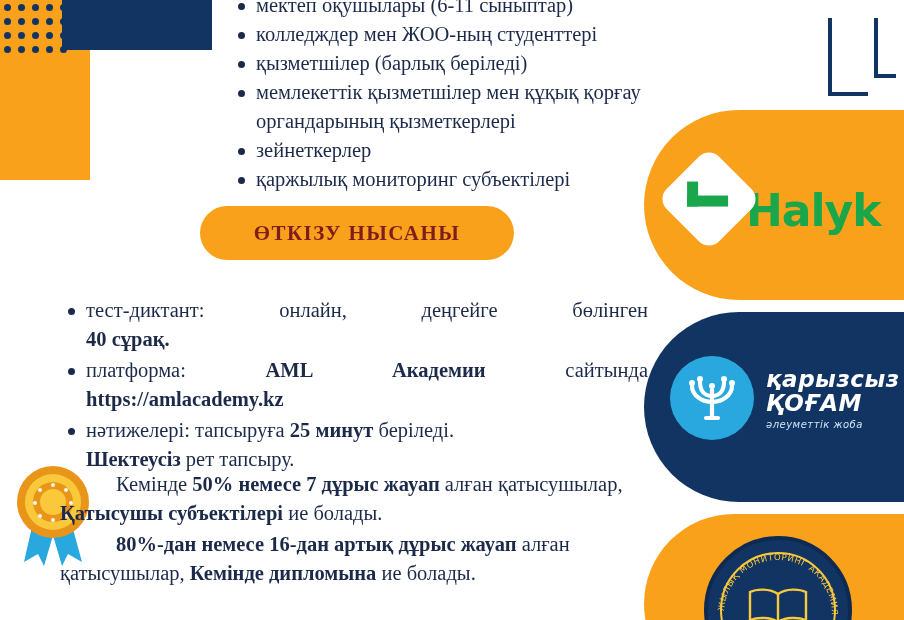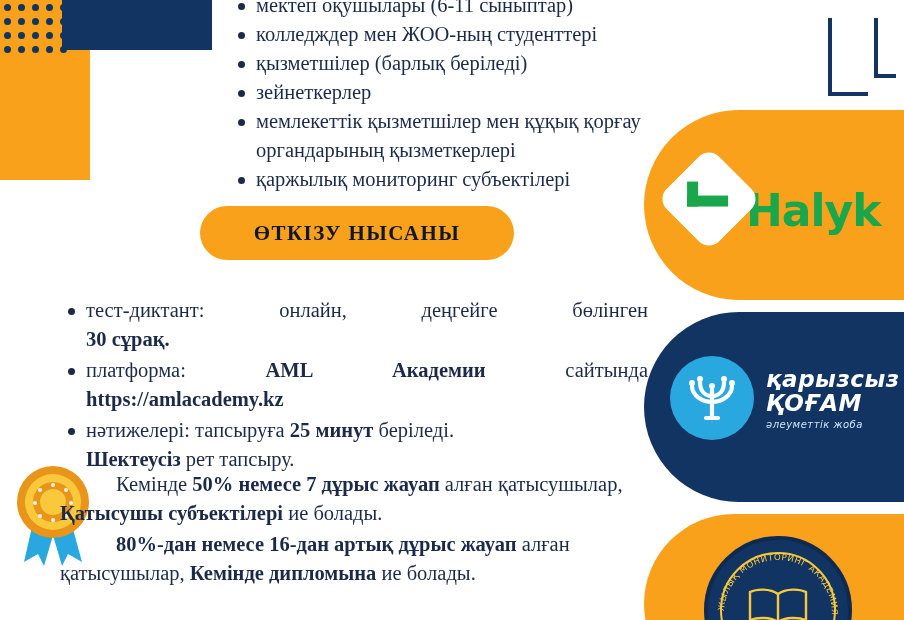--- a/index.html
+++ b/index.html
@@ -237,21 +237,21 @@
     position: absolute;
     left: 200px; top: 206px;
     width: 314px; height: 54px;
     background: #f9a11b;
     border-radius: 27px;
     display: flex;
     align-items: center;
     justify-content: center;
   }
   .pill span {
-    color: #0f172a;
+    color: #7f1d1d;
     font-family: "Liberation Serif", serif;
     font-weight: bold;
     font-size: 21px;
     letter-spacing: 1.4px;
   }
 
   .format {
     position: absolute;
     left: 58px; top: 296px;
     width: 590px;
@@ -378,36 +378,36 @@
     </div>
   </div>
 </div>
 
 <div class="content">
 
   <ul class="bullets audience">
     <li>мектеп оқушылары (6-11 сыныптар)</li>
     <li>колледждер мен ЖОО-ның студенттері</li>
     <li>қызметшілер (барлық беріледі)</li>
+    <li>мемлекеттік қызметшілер мен құқық қорғау органдарының қызметкерлері</li>
     <li>зейнеткерлер</li>
-    <li>мемлекеттік қызметшілер мен құқық қорғау органдарының қызметкерлері</li>
     <li>қаржылық мониторинг субъектілері</li>
   </ul>
 
   <div class="pill">
     <span>ӨТКІЗУ НЫСАНЫ</span>
   </div>
 
   <ul class="bullets format">
     <li>
       <span class="spread">
         <span>тест-диктант:</span>
         <span>онлайн, деңгейге бөлінген</span>
       </span>
-      <b>30 сұрақ.</b>
+      <b>40 сұрақ.</b>
     </li>
     <li>
       <span class="spread">
         <span>платформа:</span>
         <b>AML Академии</b>
         <span>сайтында</span>
       </span>
       <b>https://amlacademy.kz</b>
     </li>
     <li>

